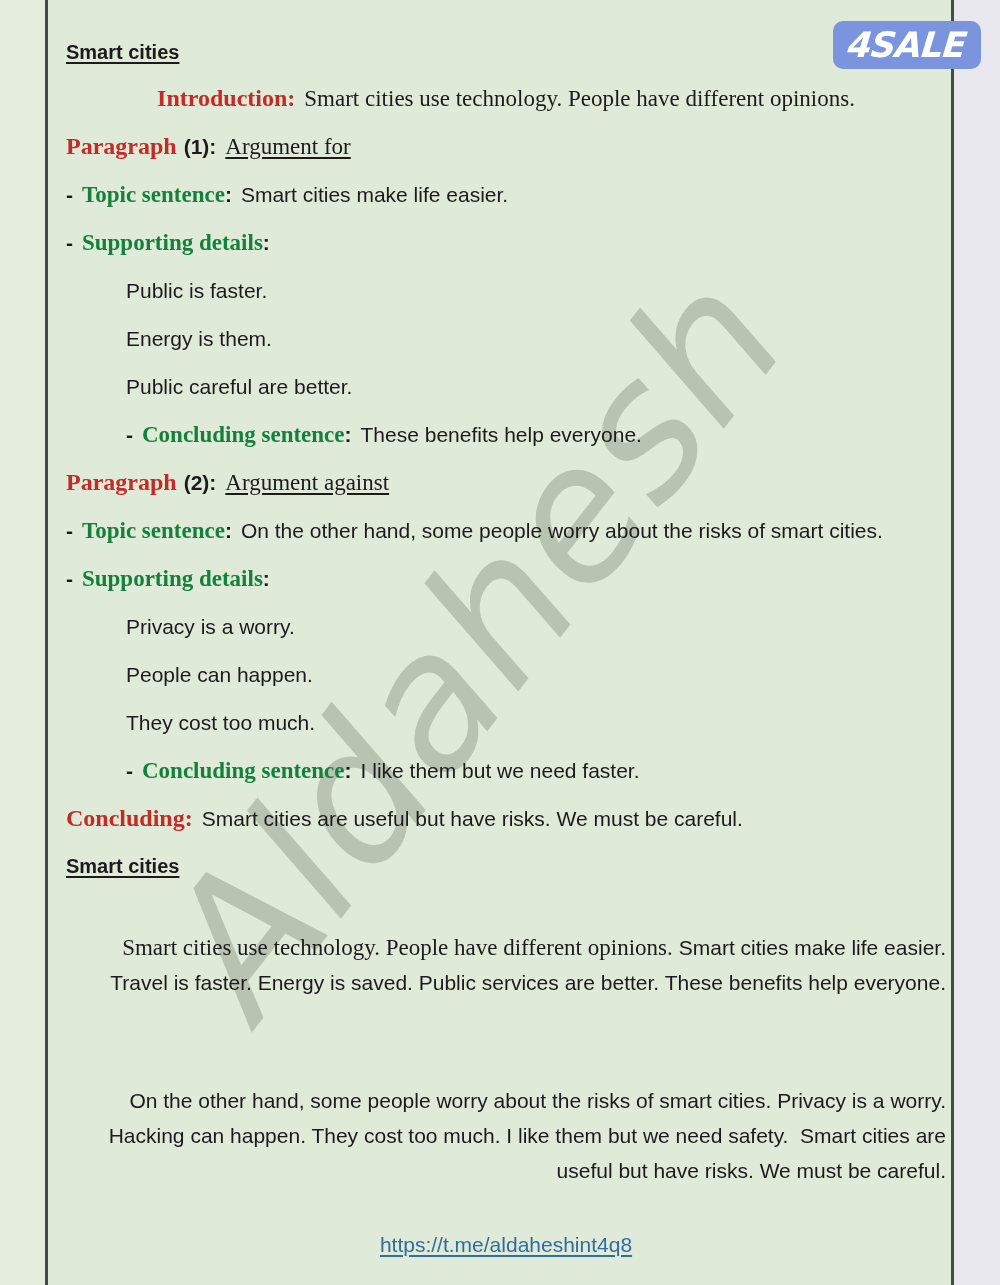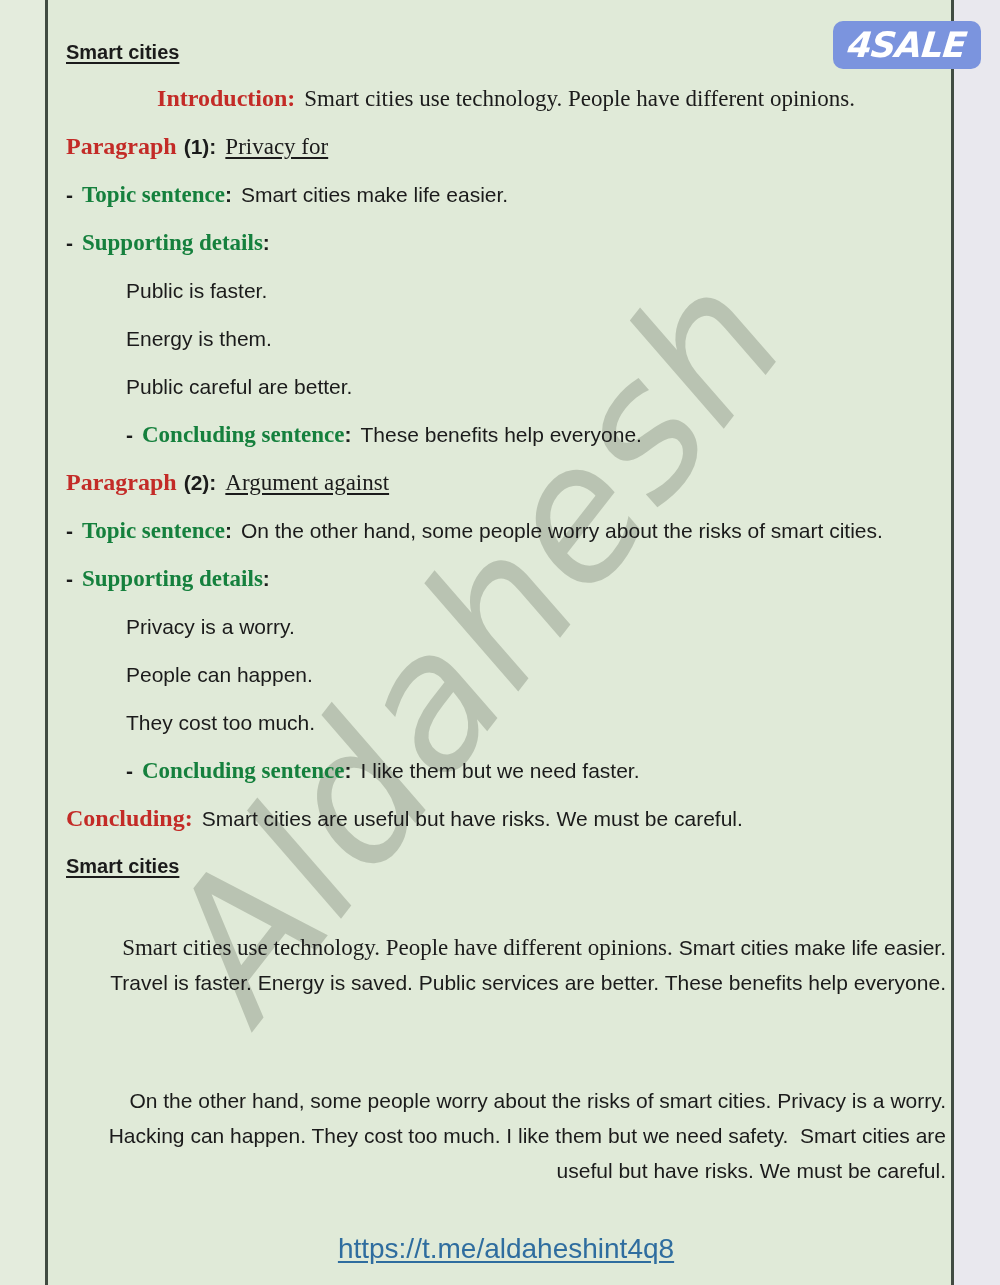--- a/index.html
+++ b/index.html
@@ -65,21 +65,21 @@
   .u{text-decoration:underline;text-underline-offset:3px;}
   .dash{font-weight:bold;margin-right:9px;}
   .num{font-weight:bold;margin-left:7px;margin-right:9px;font-size:21px;font-family:"Liberation Sans",sans-serif;}
   .gap{margin-left:9px;}
   .essay{
     font-size:21px;line-height:35px;margin-top:13px;
     text-indent:56px;white-space:pre-wrap;text-align:right;
   }
   .essay .serif{font-size:23px;}
   .essay .sans-cont{margin-left:6px;}
-  .link-row{text-align:center;margin-top:10px;font-size:28px;}
+  .link-row{text-align:center;margin-top:10px;font-size:21px;}
   .tg-link{color:#2f6d9f;text-decoration:underline;text-underline-offset:3px;cursor:pointer;}
 </style>
 </head>
 <body>
 
 <div class="page">
 
   <div class="edge-left"></div>
   <div class="edge-right"></div>
 
@@ -93,21 +93,21 @@
 
     <div class="t1">
       <span class="u-title">Smart cities</span>
     </div>
 
     <div class="row first">
       <span class="red">Introduction:</span><span class="serif gap">Smart cities use technology. People have different opinions.</span>
     </div>
 
     <div class="row">
-      <span class="red">Paragraph</span><span class="num">(1):</span><span class="serif u">Privacy for</span>
+      <span class="red">Paragraph</span><span class="num">(1):</span><span class="serif u">Argument for</span>
     </div>
 
     <div class="row">
       <span class="dash">-</span><span class="blue">Topic sentence</span><span class="bold">:</span><span class="gap">Smart cities make life easier.</span>
     </div>
 
     <div class="row">
       <span class="dash">-</span><span class="blue">Supporting details</span><span class="bold">:</span>
     </div>
 

